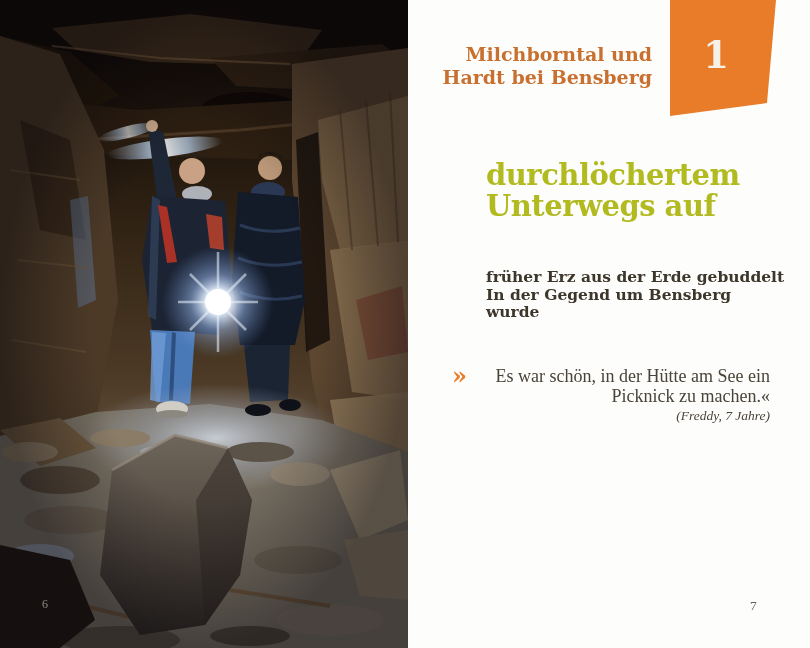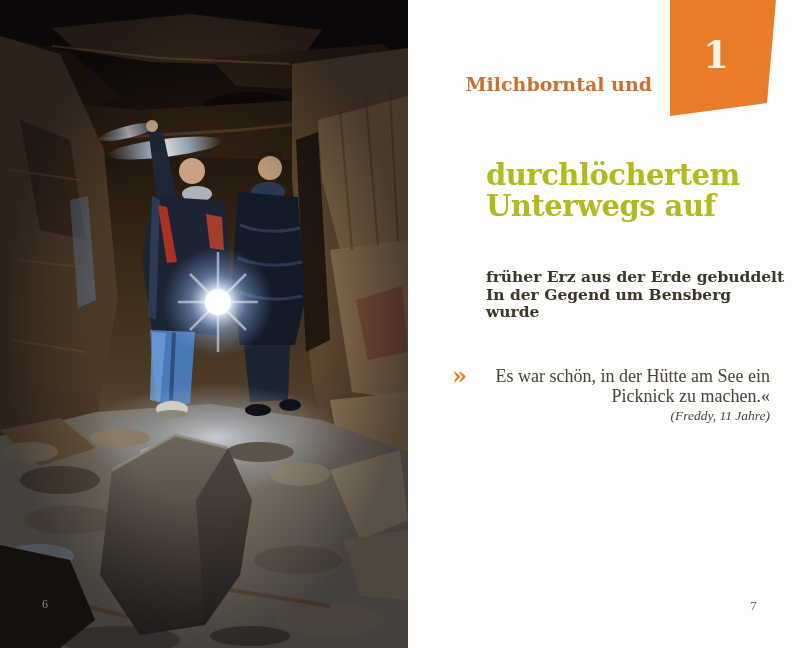--- a/index.html
+++ b/index.html
@@ -11,21 +11,21 @@
   
   .photo-wrap{position:absolute;left:0;top:0;width:408px;height:648px;overflow:hidden;}
   .photo-wrap svg{display:block;}
   .left-pagenum{
     position:absolute;left:42px;top:597px;
     font-size:12px;color:rgba(225,225,215,0.55);
     font-family:"Liberation Serif", serif;
   }
   
   .kicker{
-    position:absolute;top:73px;right:158px;
+    position:absolute;top:43px;right:158px;
     text-align:right;font-weight:bold;font-size:19px;line-height:23px;
     color:var(--kicker-orange);
     font-family:"DejaVu Serif","Liberation Serif",serif;
   }
   .chapter-tab{
     position:absolute;left:670px;top:0;width:106px;height:116px;
     background:var(--accent-orange);
     clip-path:polygon(0 0, 100% 0, 91.5% 88.8%, 0 100%);
     display:flex;align-items:center;justify-content:center;
   }
@@ -205,20 +205,21 @@
 
       <path d="M0 545 L70 560 L95 620 L60 648 L0 648 Z" fill="#241c14"></path>
 
       <rect width="408" height="648" fill="url(#vig)"></rect>
     </svg>
     <div class="left-pagenum">6</div>
   </div>
 
   <div class="kicker">
     <div>Milchborntal und</div>
+    <div>Hardt bei Bensberg</div>
   </div>
 
   <div class="chapter-tab">
     <span class="num">1</span>
   </div>
 
   <div class="main-title">
     <div>durchlöchertem</div>
     <div>Unterwegs auf</div>
   </div>
@@ -226,18 +227,18 @@
   <div class="subtitle">
     <div>früher Erz aus der Erde gebuddelt</div>
     <div>In der Gegend um Bensberg wurde</div>
   </div>
 
   <div class="quote-block">
     <div class="quote-line">
       <span class="quote-mark">»</span>
       <span class="quote-text">Es war schön, in der Hütte am See ein Picknick zu machen.«</span>
     </div>
-    <div class="quote-attrib">(Freddy, 11 Jahre)</div>
+    <div class="quote-attrib">(Freddy, 7 Jahre)</div>
   </div>
 
   <div class="right-pagenum">7</div>
 
 </div>
 
 </body></html>

